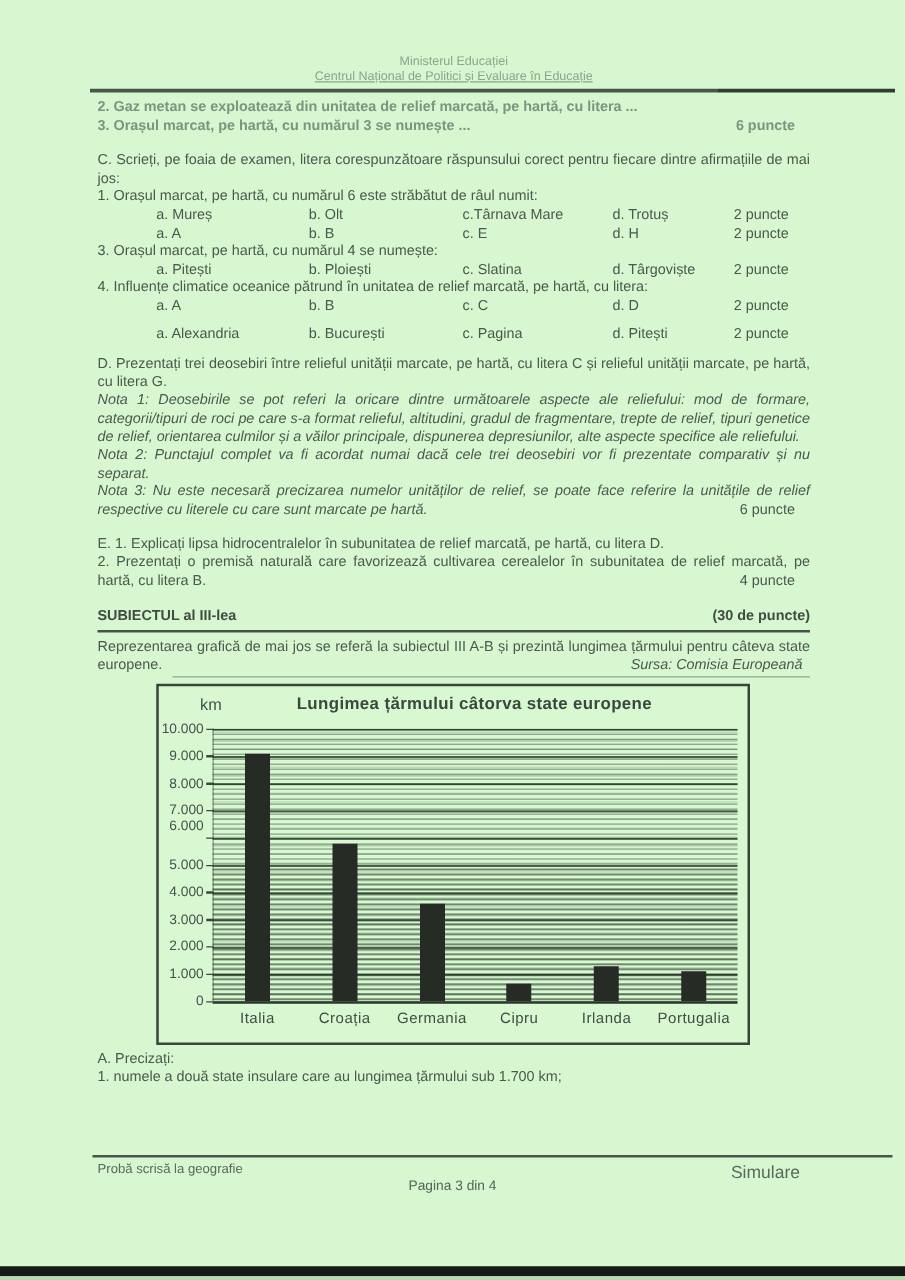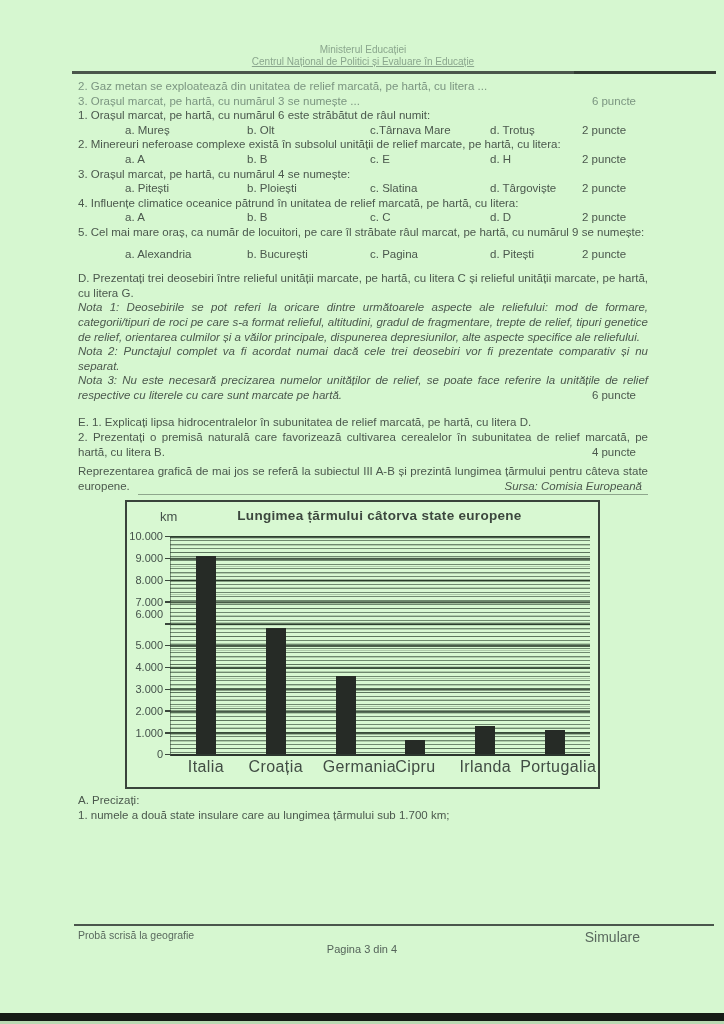--- a/index.html
+++ b/index.html
@@ -9,32 +9,32 @@
     font-family:"Liberation Sans", sans-serif;
     color:#4b584d;
     -webkit-font-smoothing:antialiased;
   }
   .content{
     position:absolute;left:78px;top:44px;width:570px;
     font-size:11.5px;line-height:14.6px;
   }
   .center{text-align:center;}
   .faded{color:#8aa68d;}
-  .faded2{color:#7b9580;}
+  .faded2{color:#7b9580;font-weight:bold;}
   .hdr-line{font-size:10px;line-height:12px;}
   .hdr-underline{text-decoration:underline;}
   .hdr-rule{height:3px;background:linear-gradient(90deg,#4a564b 0 78%,#333d34 78% 100%);margin:3px -68px 5px -6px;}
   .row-flex{display:flex;justify-content:space-between;}
   .just{text-align:justify;}
   .rel{position:relative;}
   .pts-abs{position:absolute;right:12px;bottom:0;font-style:normal;}
   .gap-m{margin-top:13px;}
   .opts{display:grid;grid-template-columns:122px 123px 120px 92px 1fr;padding-left:47px;}
   .opts-gap{margin-top:7px;}
-  .opt-pts{text-align:left;padding-right:12px;}
+  .opt-pts{text-align:center;padding-right:12px;}
   .italic{font-style:italic;}
   .subj-row{display:flex;justify-content:space-between;font-weight:bold;color:#404c42;
     border-bottom:2px solid #46524a;padding-bottom:3px;margin-top:14px;}
   .intro-para{margin-top:5px;}
   .source{position:absolute;right:6px;bottom:0;font-style:italic;}
   .intro-underline{height:1px;background:rgba(70,85,72,0.5);margin:1px 0 0 60px;}
   
   .chart-box{
     position:relative;margin-left:47px;margin-top:5px;
     width:471px;height:285px;border:2px solid #39443b;background:#d8f8d2;
@@ -48,21 +48,21 @@
       linear-gradient(180deg, rgba(22,38,24,0.75) 0 1.5px, transparent 1.5px),
       repeating-linear-gradient(180deg, rgba(25,45,28,0.55) 0 1px, transparent 1px 4px),
       repeating-linear-gradient(180deg, transparent 0 2px, rgba(25,45,28,0.22) 2px 3px, transparent 3px 7px);
     background-size:100% 10%,100% 100%,100% 100%;
     border-left:1px solid rgba(40,58,43,0.5);
     border-bottom:2px solid #2c362e;
   }
   .ytick{position:absolute;left:-46px;width:38px;text-align:right;font-size:11px;color:#44514a;line-height:12px;}
   .ytick-dash{position:absolute;left:-6px;width:6px;height:1.5px;background:#3a463c;}
   .bar{position:absolute;bottom:0;width:20px;background:#262b26;}
-  .xlab{position:absolute;top:224px;text-align:center;font-size:16px;color:#414d44;letter-spacing:0.4px;}
+  .xlab{position:absolute;top:224px;text-align:center;font-size:12px;color:#414d44;letter-spacing:0.4px;}
   
   .footer-rule{position:absolute;left:74px;right:10px;top:924px;height:2px;background:#4a564c;}
   .footer-left{position:absolute;left:78px;top:929px;font-size:10.5px;color:#5a695e;}
   .footer-right{position:absolute;right:84px;top:929px;font-size:14px;color:#5a695e;}
   .footer-center{position:absolute;left:0;width:100%;top:943px;text-align:center;font-size:11px;color:#55645a;}
   .bottom-band{position:absolute;left:0;right:0;top:1013px;height:8px;background:#151b15;}
   .bottom-edge{position:absolute;left:0;right:0;top:1021px;bottom:0;background:#b9d9b2;}
 </style>
 </head>
 <body>
@@ -72,30 +72,30 @@
   <div class="center hdr-line faded">Ministerul Educației</div>
   <div class="center hdr-line faded hdr-underline">Centrul Național de Politici și Evaluare în Educație</div>
   <div class="hdr-rule"></div>
 
   <div class="faded2">2. Gaz metan se exploatează din unitatea de relief marcată, pe hartă, cu litera ...</div>
   <div class="row-flex faded2">
     <span>3. Orașul marcat, pe hartă, cu numărul 3 se numește ...</span>
     <span style="padding-right:12px">6 puncte</span>
   </div>
 
+  <div class="just gap-m">C. Scrieți, pe foaia de examen, litera corespunzătoare răspunsului corect pentru fiecare dintre afirmațiile de mai jos:</div>
   <div id="c-questions">
       <div class="just">1. Orașul marcat, pe hartă, cu numărul 6 este străbătut de râul numit:</div>
       <div class="opts">
         <span class="opt">a. Mureș</span>
         <span class="opt">b. Olt</span>
         <span class="opt">c.Târnava Mare</span>
         <span class="opt">d. Trotuș</span>
         <span class="opt-pts">2 puncte</span>
       </div>
-      <div class="just">2. Minereuri neferoase complexe există în subsolul unității de relief marcate, pe hartă, cu litera:</div>
       <div class="opts">
         <span class="opt">a. A</span>
         <span class="opt">b. B</span>
         <span class="opt">c. E</span>
         <span class="opt">d. H</span>
         <span class="opt-pts">2 puncte</span>
       </div>
       <div class="just">3. Orașul marcat, pe hartă, cu numărul 4 se numește:</div>
       <div class="opts">
         <span class="opt">a. Pitești</span>
@@ -105,21 +105,20 @@
         <span class="opt-pts">2 puncte</span>
       </div>
       <div class="just">4. Influențe climatice oceanice pătrund în unitatea de relief marcată, pe hartă, cu litera:</div>
       <div class="opts">
         <span class="opt">a. A</span>
         <span class="opt">b. B</span>
         <span class="opt">c. C</span>
         <span class="opt">d. D</span>
         <span class="opt-pts">2 puncte</span>
       </div>
-      <div class="just">5. Cel mai mare oraș, ca număr de locuitori, pe care îl străbate râul marcat, pe hartă, cu numărul 9 se numește:</div>
       <div class="opts opts-gap">
         <span class="opt">a. Alexandria</span>
         <span class="opt">b. București</span>
         <span class="opt">c. Pagina</span>
         <span class="opt">d. Pitești</span>
         <span class="opt-pts">2 puncte</span>
       </div>
     </div>
 
   <div class="just" style="margin-top:10px">D. Prezentați trei deosebiri între relieful unității marcate, pe hartă, cu litera C și relieful unității marcate, pe hartă, cu litera G.</div>
@@ -129,20 +128,24 @@
     <span>Nota 3: Nu este necesară precizarea numelor unităților de relief, se poate face referire la unitățile de relief respective cu literele cu care sunt marcate pe hartă.</span>
     <span class="pts-abs">6 puncte</span>
   </div>
 
   <div class="gap-m">E. 1. Explicați lipsa hidrocentralelor în subunitatea de relief marcată, pe hartă, cu litera D.</div>
   <div class="just rel">
     <span>2. Prezentați o premisă naturală care favorizează cultivarea cerealelor în subunitatea de relief marcată, pe hartă, cu litera B.</span>
     <span class="pts-abs">4 puncte</span>
   </div>
 
+  <div class="subj-row">
+    <span>SUBIECTUL al III-lea</span>
+    <span>(30 de puncte)</span>
+  </div>
 
   <div class="just rel intro-para">
     <span>Reprezentarea grafică de mai jos se referă la subiectul III A-B și prezintă lungimea țărmului pentru câteva state europene.</span>
     <span class="source">Sursa: Comisia Europeană</span>
   </div>
   <div class="intro-underline"></div>
 
   <div class="chart-box">
     <div class="chart-title">Lungimea țărmului câtorva state europene</div>
     <div class="chart-km">km</div>
@@ -167,21 +170,21 @@
         <div class="ytick-dash" style="top: 173.9px;"></div>
         <div class="ytick" style="top: 190.2px;">1.000</div>
         <div class="ytick-dash" style="top: 195.7px;"></div>
         <div class="ytick" style="top: 212px;">0</div>
         <div class="ytick-dash" style="top: 217.5px;"></div>
         <div class="bar" style="left: 24.9167px; height: 198.38px; background: rgb(38, 43, 38);"></div>
         <div class="xlab" style="left: 0px; width: 69.8333px;">Italia</div>
         <div class="bar" style="left: 94.75px; height: 126.44px; background: rgb(38, 43, 38);"></div>
         <div class="xlab" style="left: 69.8333px; width: 69.8333px;">Croația</div>
         <div class="bar" style="left: 164.583px; height: 78.48px; background: rgb(38, 43, 38);"></div>
-        <div class="xlab" style="left: 139.667px; width: 69.8333px; margin-left: 12px;">Germania</div>
+        <div class="xlab" style="left: 139.667px; width: 69.8333px;">Germania</div>
         <div class="bar" style="left: 234.417px; height: 14.17px; background: rgb(38, 43, 38);"></div>
         <div class="xlab" style="left: 209.5px; width: 69.8333px;">Cipru</div>
         <div class="bar" style="left: 304.25px; height: 28.34px; background: rgb(38, 43, 38);"></div>
         <div class="xlab" style="left: 279.333px; width: 69.8333px;">Irlanda</div>
         <div class="bar" style="left: 374.083px; height: 23.98px; background: rgb(38, 43, 38);"></div>
         <div class="xlab" style="left: 349.167px; width: 69.8333px;">Portugalia</div>
       </div>
   </div>
 
   <div style="margin-top:4px">A. Precizați:</div>

